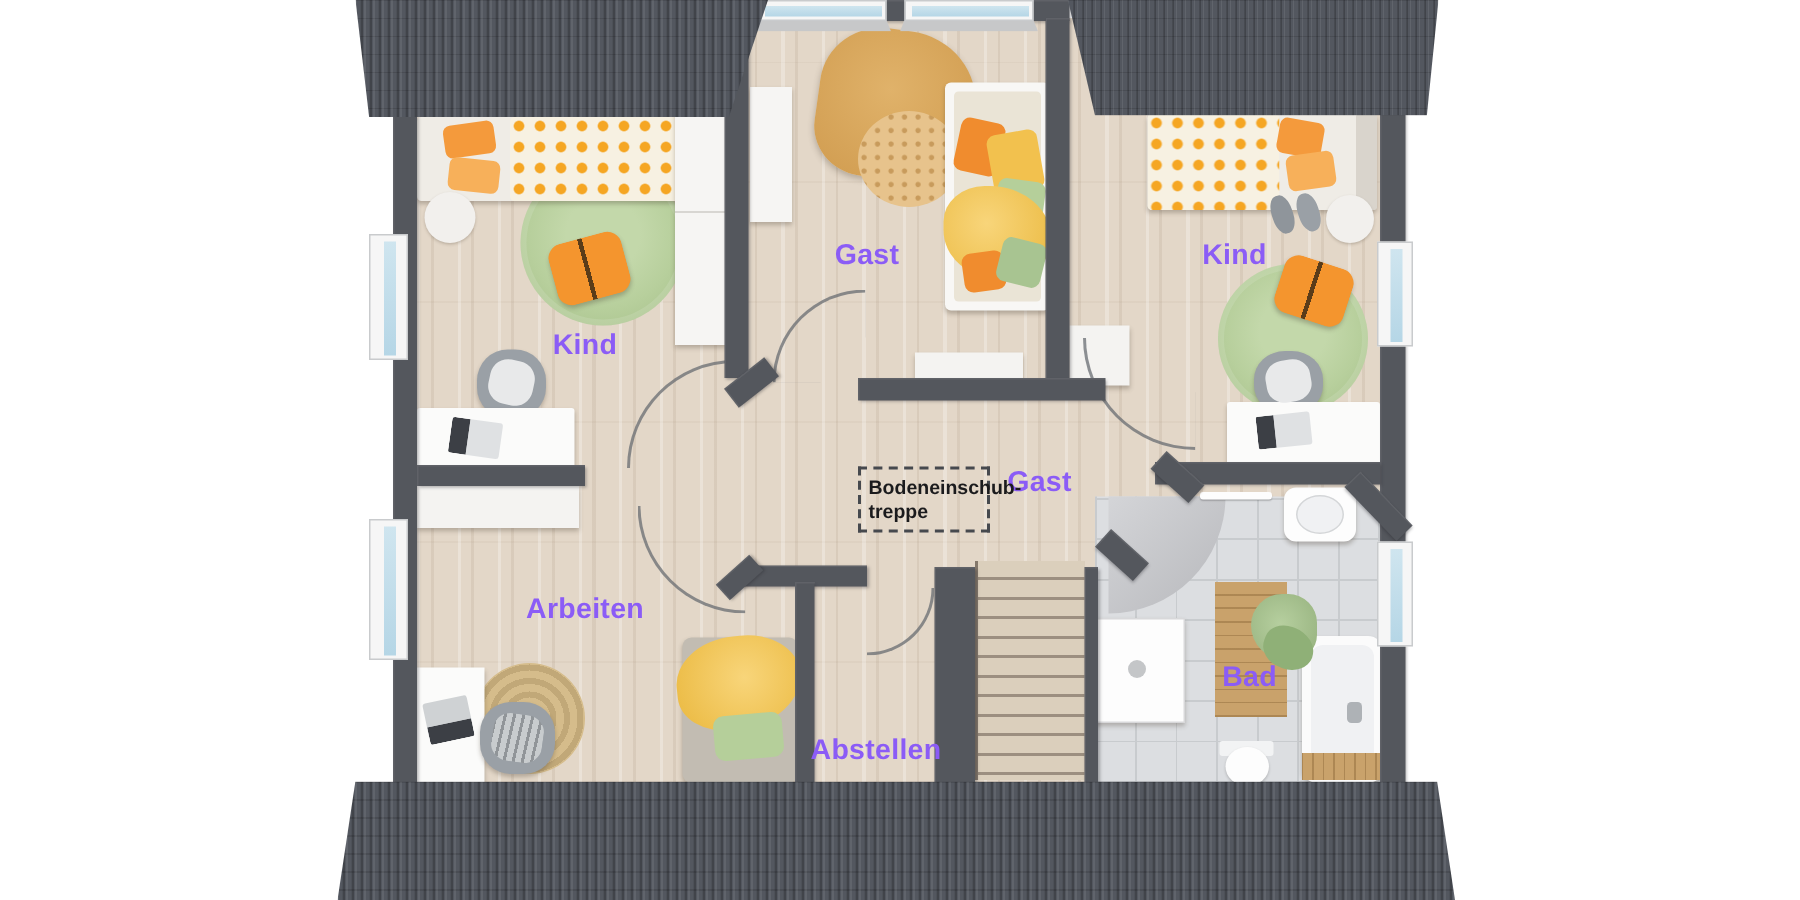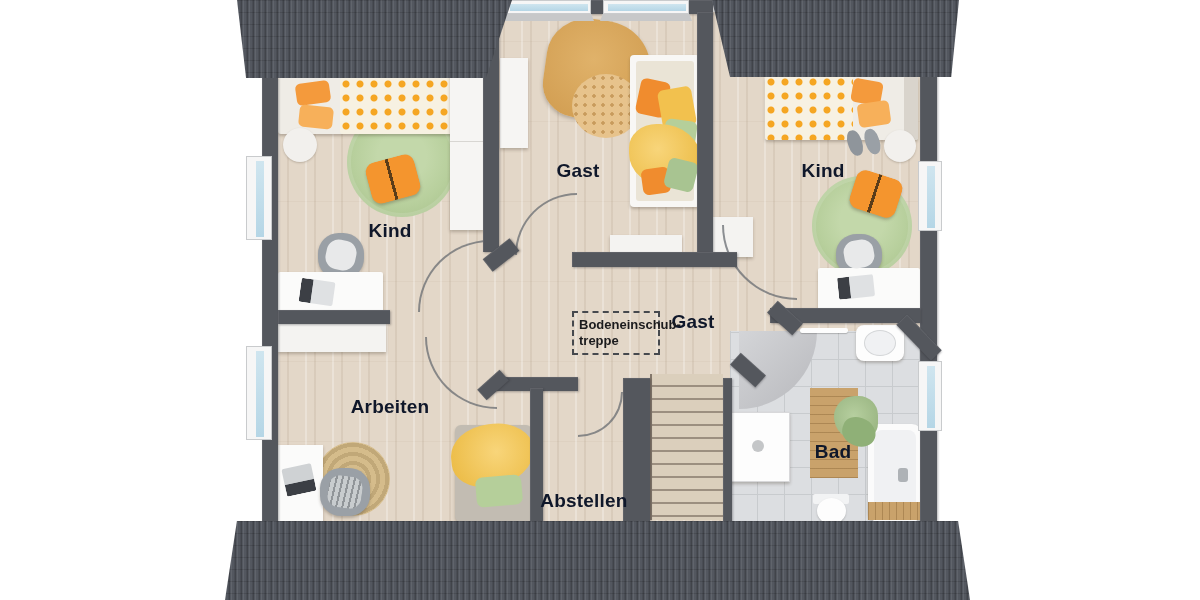--- a/index.html
+++ b/index.html
@@ -18,21 +18,21 @@
       repeating-linear-gradient(0deg,#c8cbce 0 1px,transparent 1px 27px),
       repeating-linear-gradient(90deg,#c8cbce 0 1px,transparent 1px 27px);}
   .roof{background-color:#53575f;
     background-image:
       repeating-linear-gradient(90deg, rgba(255,255,255,.08) 0 1px, rgba(255,255,255,0) 1px 3px,
         rgba(0,0,0,.22) 4px 5px, rgba(0,0,0,0) 5px 6px),
       repeating-linear-gradient(180deg, rgba(0,0,0,.12) 0 1px, transparent 1px 12px);
     z-index:60;}
   .wall{background:#54575d;box-shadow:inset 1px 1px 0 rgba(255,255,255,.07),1px 1px 2px rgba(40,40,45,.35);z-index:40;}
   .arc{border:2px solid rgba(105,108,114,.75);background:transparent;z-index:30;}
-  .lbl{font-weight:700;font-size:19px;color:#0f172a;transform:translate(-50%,-50%);
+  .lbl{font-weight:700;font-size:19px;color:#8b5cf6;transform:translate(-50%,-50%);
        white-space:nowrap;z-index:70;letter-spacing:.2px;}
   .furn{z-index:20;}
   .rug{z-index:12;}
   .shadowed{box-shadow:0 2px 3px rgba(70,58,45,.30);}
 
   
   .win{background:#f6f6f6;border:1px solid #c9cbcd;z-index:50;}
   .win .glass{background:linear-gradient(180deg,#cfe5ef,#b5d6e6);}
   .sill{background:#c7c8c9;z-index:45;}
 

